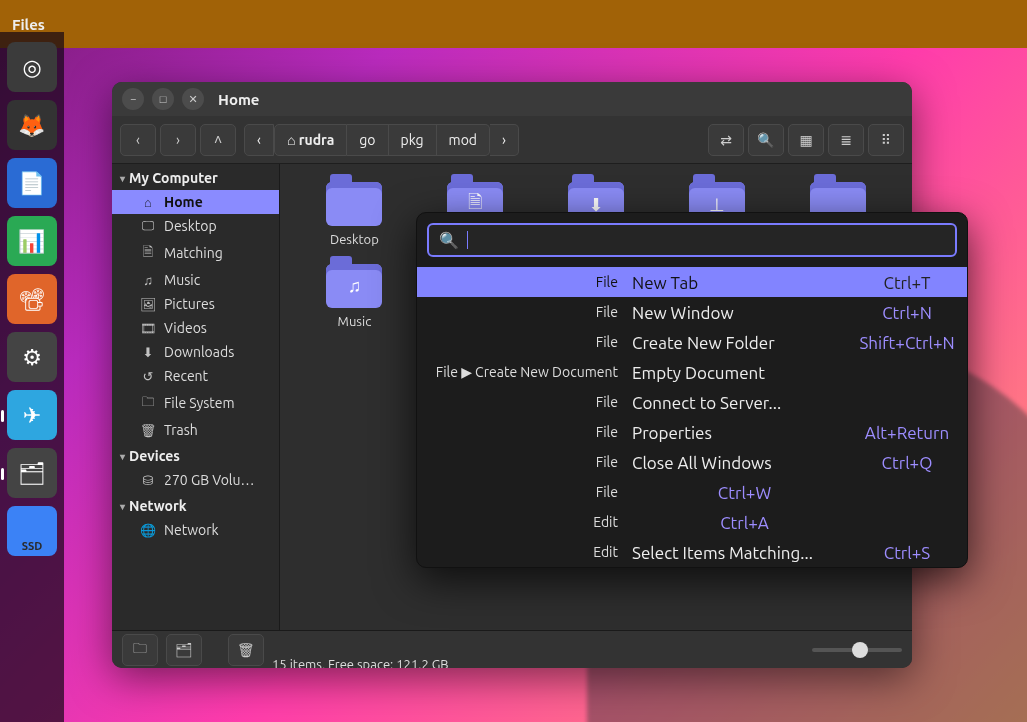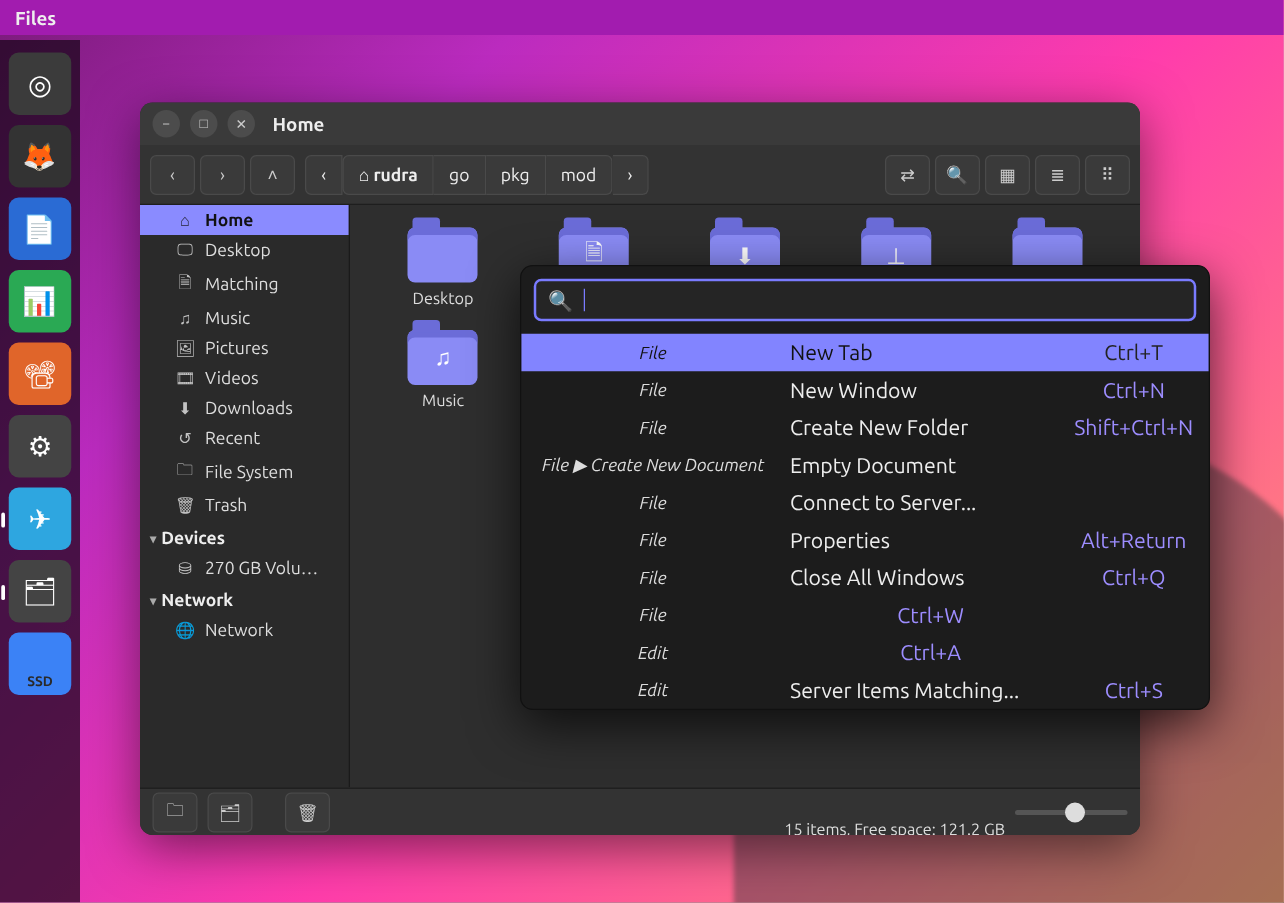--- a/index.html
+++ b/index.html
@@ -2,21 +2,21 @@
 <html><head>
 <meta charset="utf-8">
 <style>
   * { box-sizing: border-box; margin: 0; padding: 0; font-family: "Ubuntu", "Segoe UI", sans-serif; }
   body {
     width: 1027px; height: 722px;
     background: linear-gradient(135deg,#7a1b7a 0%,#bb2bbf 25%,#ff3cac 55%,#ff9b6a 100%);
     overflow: hidden; position: relative;
   }
   .deco { position:absolute; right:-80px; bottom:-140px; width:520px; height:520px; background:#3a3a3a; border-radius:260px 260px 0 0; opacity:.45; filter:blur(2px);}
-  .topbar { height:28px; background:#a21caf; color:#eee; font-weight:600; font-size:15px; padding-left:12px; display:flex; align-items:center; }
+  .topbar { height:48px; background:#a16207; color:#eee; font-weight:600; font-size:15px; padding-left:12px; display:flex; align-items:center; }
   .dock { position:absolute; left:0; top:32px; bottom:0; width:64px; background:rgba(20,5,20,.7); display:flex; flex-direction:column; align-items:center; padding-top:10px; gap:8px;}
   .dock-item { width:50px; height:50px; border-radius:8px; background:#333; display:flex; align-items:center; justify-content:center; font-size:22px; color:#fff; position:relative;}
   .dock-item.active::before{content:"";position:absolute;left:-6px;top:20px;width:3px;height:12px;background:#fff;border-radius:2px;}
   .dock-ubuntu{background:#3b3b3b;}
   .dock-writer{background:#2a6bd4;}
   .dock-calc{background:#2aa954;}
   .dock-impress{background:#e0652a;}
   .dock-settings{background:#444;}
   .dock-telegram{background:#2ea6e0;}
   .dock-files{background:#444;}
@@ -52,36 +52,36 @@
   .side-item .ic{width:16px;text-align:center;font-size:13px;opacity:.85;}
 
   .content{flex:1;position:relative;background:#2e2e2e;overflow:hidden;}
   .grid{display:grid;grid-template-columns:repeat(5,1fr);gap:18px 8px;padding:18px 18px 0 18px;}
   .folder{display:flex;flex-direction:column;align-items:center;font-size:13px;color:#ddd;cursor:pointer;}
   .folder .ficon{width:56px;height:44px;background:#8a8bf5;border-radius:6px;position:relative;margin-bottom:6px;box-shadow:inset 0 6px 0 0 #6b6cd8;}
   .folder .ficon::before{content:"";position:absolute;top:-8px;left:4px;width:22px;height:10px;background:#6b6cd8;border-radius:3px 3px 0 0;}
   .folder .ov{position:absolute;inset:0;display:flex;align-items:center;justify-content:center;font-size:18px;color:#fff;}
 
   .statusbar{height:38px;background:#333;border-top:1px solid #1a1a1a;display:flex;align-items:center;padding:0 10px;gap:8px;font-size:13px;color:#ddd;}
-  .status-center{flex:1;text-align:right;margin-top:29px;}
+  .status-center{flex:1;text-align:left;margin-top:29px;}
   .slider{width:90px;height:4px;background:#555;border-radius:2px;position:relative;}
   .slider .knob{position:absolute;top:-6px;left:40px;width:16px;height:16px;border-radius:8px;background:#ddd;}
 
   .popup{
     position:absolute; left:416px; top:212px; width:552px;
     background:#1c1c1c; border:1px solid #111; border-radius:10px;
     box-shadow:0 12px 40px rgba(0,0,0,.7); overflow:hidden; color:#eee;
   }
   .search-wrap{padding:10px;}
   .searchbox{display:flex;align-items:center;gap:8px;height:34px;border:2px solid #7a7bff;border-radius:6px;background:#252525;padding:0 10px;}
   .searchbox input{background:transparent;border:none;outline:none;color:#eee;font-size:15px;width:100%;}
   .caret{width:1px;height:18px;background:#7a7bff;animation:bl 1s steps(1) infinite;}
   @keyframes bl{50%{opacity:0}}
   .cmd{display:grid;grid-template-columns:205px 1fr 100px;align-items:center;height:30px;font-size:15px;padding:0 10px;cursor:pointer;}
-  .cmd .cat{text-align:center;padding-right:14px;color:#ddd;font-size:14px;font-style:italic;}
+  .cmd .cat{text-align:right;padding-right:14px;color:#ddd;font-size:14px;}
   .cmd .lbl{color:#eee;font-size:17px;}
   .cmd .sc{text-align:center;color:#9d8dff;font-size:17px;}
   .cmd.sel{background:#8284ff;}
   .cmd.sel .cat,.cmd.sel .lbl{color:#111}
   .cmd.sel .sc{color:#222}
 </style>
 </head>
 <body>
 
 <div class="topbar">
@@ -126,20 +126,21 @@
       <div class="btn sq">⇄</div>
       <div class="btn sq">🔍</div>
       <div class="btn sq">▦</div>
       <div class="btn sq">≣</div>
       <div class="btn sq">⠿</div>
     </div>
   </div>
 
   <div class="body">
     <div class="sidebar">
+      <div class="side-head">My Computer</div>
       <div id="side-comp">
           <div class="side-item sel">
             <span class="ic">⌂</span>
             <span>Home</span>
           </div>
           <div class="side-item">
             <span class="ic">🖵</span>
             <span>Desktop</span>
           </div>
           <div class="side-item">
@@ -297,17 +298,17 @@
       <div class="cmd">
         <span class="cat">File</span>
         <span class="sc">Ctrl+W</span>
       </div>
       <div class="cmd">
         <span class="cat">Edit</span>
         <span class="sc">Ctrl+A</span>
       </div>
       <div class="cmd">
         <span class="cat">Edit</span>
-        <span class="lbl">Server Items Matching...</span>
+        <span class="lbl">Select Items Matching...</span>
         <span class="sc">Ctrl+S</span>
       </div>
     </div>
 </div>
 
 </body></html>

